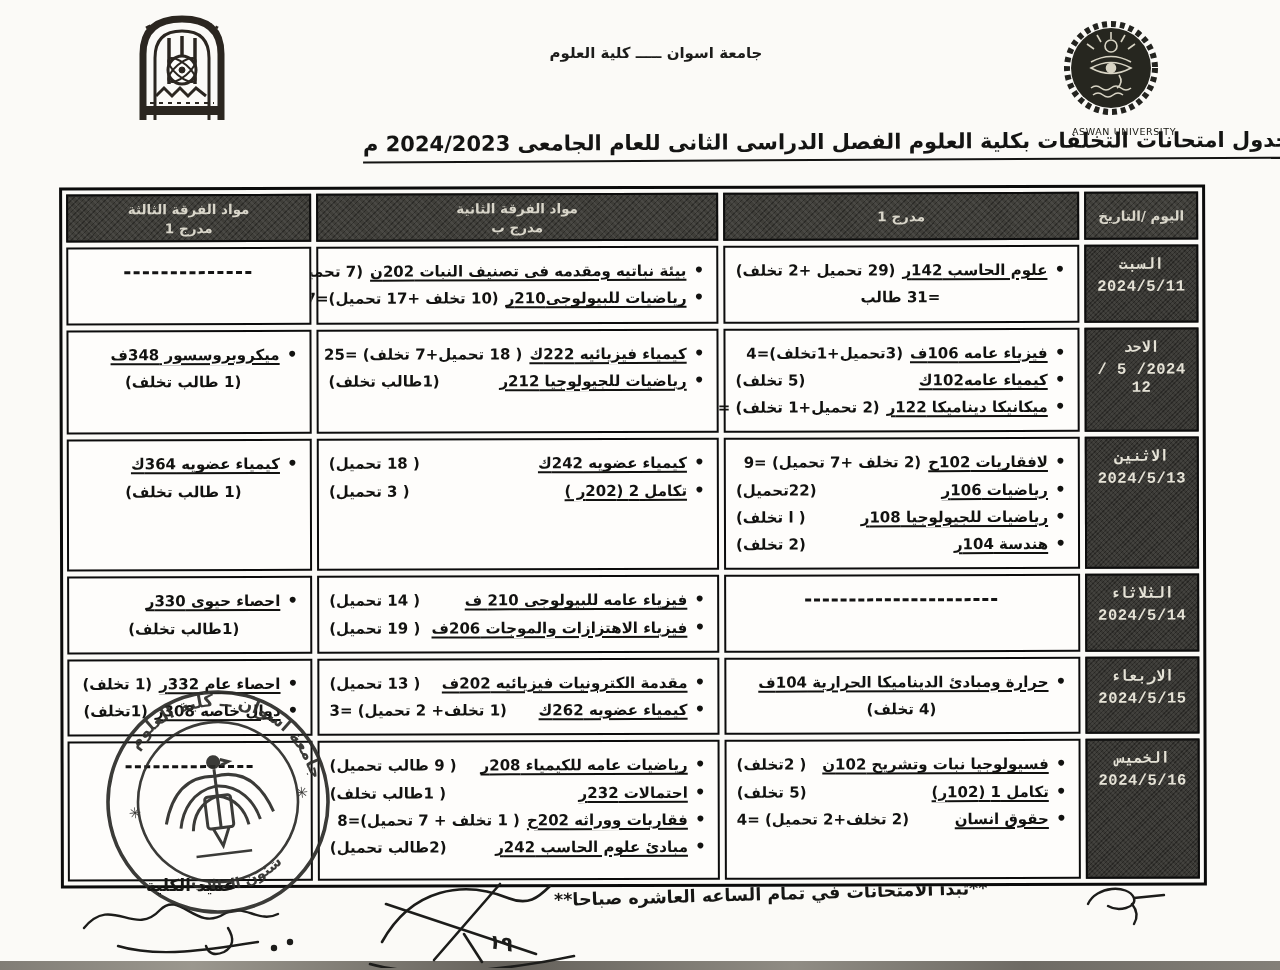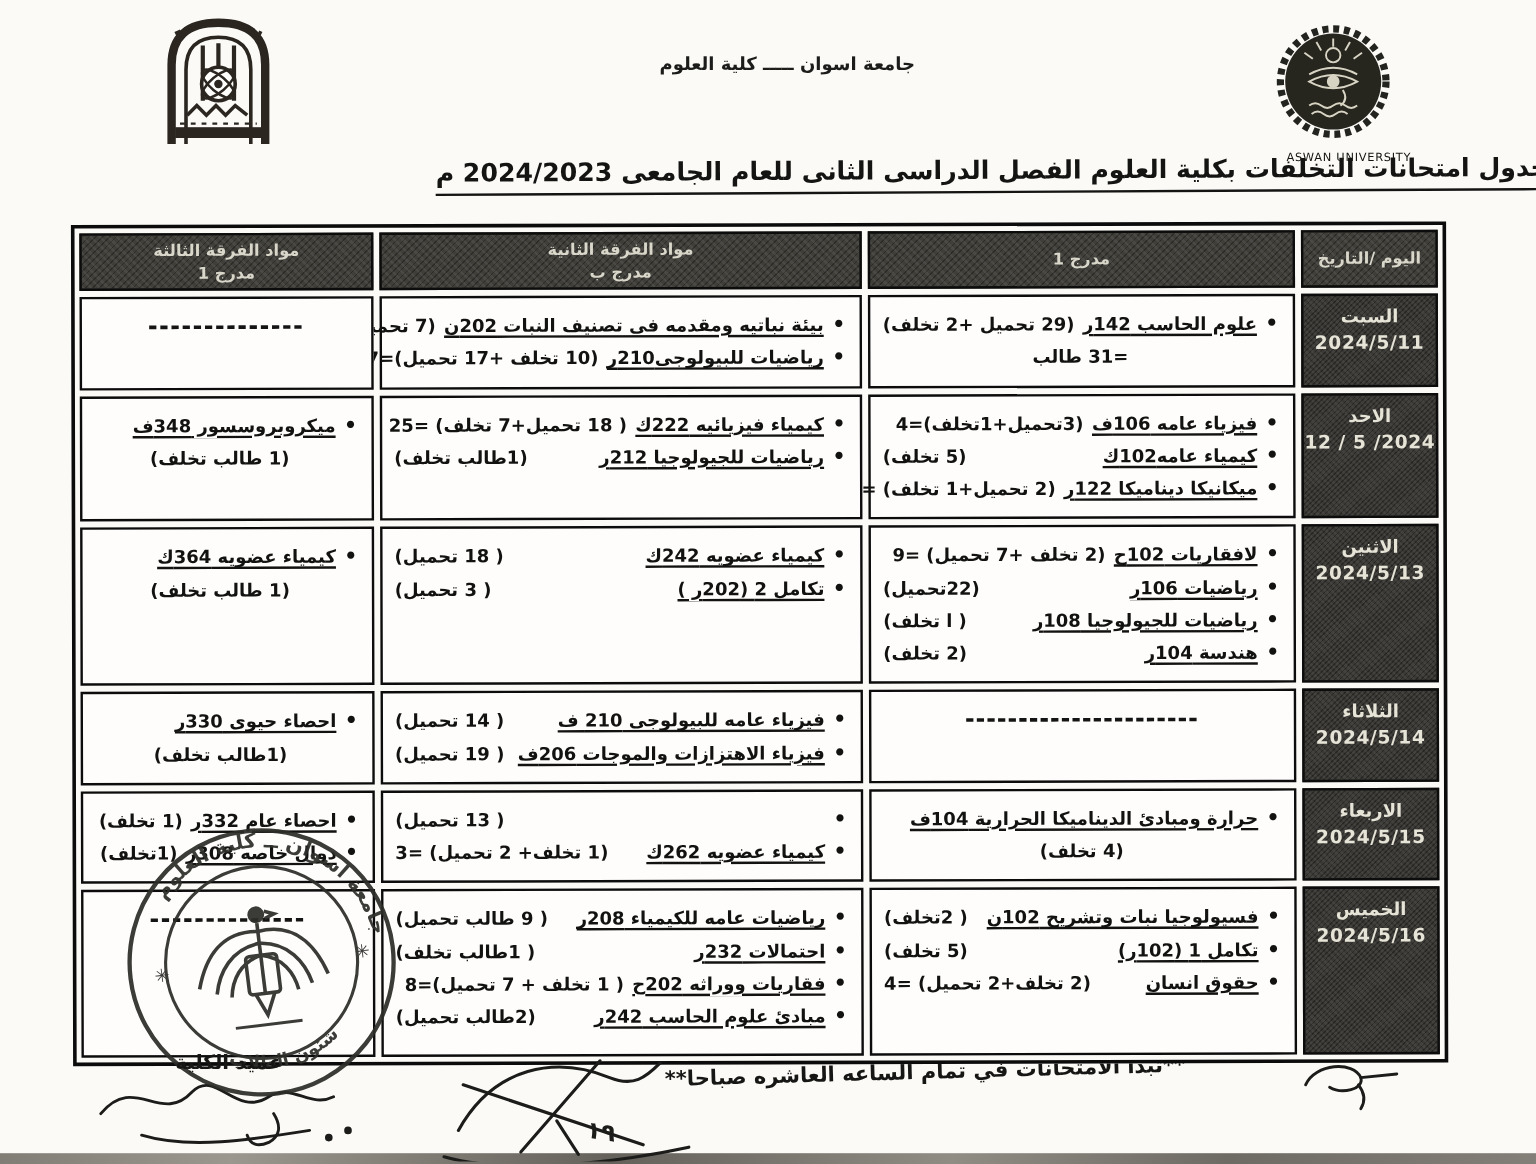--- a/index.html
+++ b/index.html
@@ -57,20 +57,21 @@
     display:flex;flex-direction:column;justify-content:center;gap:3px;
     min-height:48px;padding:2px 4px;
   }
   .date-cell{
     background-color:#393834;
     background-image:
       repeating-linear-gradient(45deg, rgba(255,255,255,.05) 0 2px, transparent 2px 4px),
       repeating-linear-gradient(-45deg, rgba(0,0,0,.32) 0 1px, transparent 1px 3px);
     color:#e6e3d7;text-align:center;font-weight:800;
     padding-top:8px;
+    font-family:Liberation Mono, monospace;
   }
   .date-cell .day-name{font-size:15px;margin-bottom:4px;}
   .date-cell .day-date{font-size:15.5px;letter-spacing:.5px;}
   .content-cell{padding:6px 12px 6px 10px;font-size:15px;font-weight:700;color:#121210;}
   .rh0{min-height:76px}.rh1{min-height:102px}.rh2{min-height:128px}
   .rh3{min-height:70px}.rh4{min-height:68px}.rh5{min-height:140px}
   .line{display:flex;align-items:baseline;gap:7px;margin:7px 0;line-height:1.35;}
   .bullet{font-size:17px;line-height:1;flex:none;}
   .crs{font-weight:800;text-decoration:underline;text-decoration-thickness:1.6px;text-underline-offset:3px;white-space:nowrap;}
   .aft{font-weight:800;white-space:nowrap;}
@@ -308,20 +309,21 @@
       <div class="cell content-cell rh4" dir="rtl">
         <div class="line item">
           <span class="bullet">•</span>
           <span class="crs">حرارة ومبادئ الديناميكا الحرارية 104ف</span>
         </div>
         <div class="line plain center">(4 تخلف)</div>
       </div>
       <div class="cell content-cell rh4" dir="rtl">
         <div class="line item">
           <span class="bullet">•</span>
+          <span class="crs">مقدمة الكترونيات فيزيائيه 202ف</span>
           <span class="lft">( 13 تحميل)</span>
         </div>
         <div class="line item">
           <span class="bullet">•</span>
           <span class="crs">كيمياء عضويه 262ك</span>
           <span class="lft">(1 تخلف+ 2 تحميل) =3</span>
         </div>
       </div>
       <div class="cell content-cell rh4" dir="rtl">
         <div class="line item">

